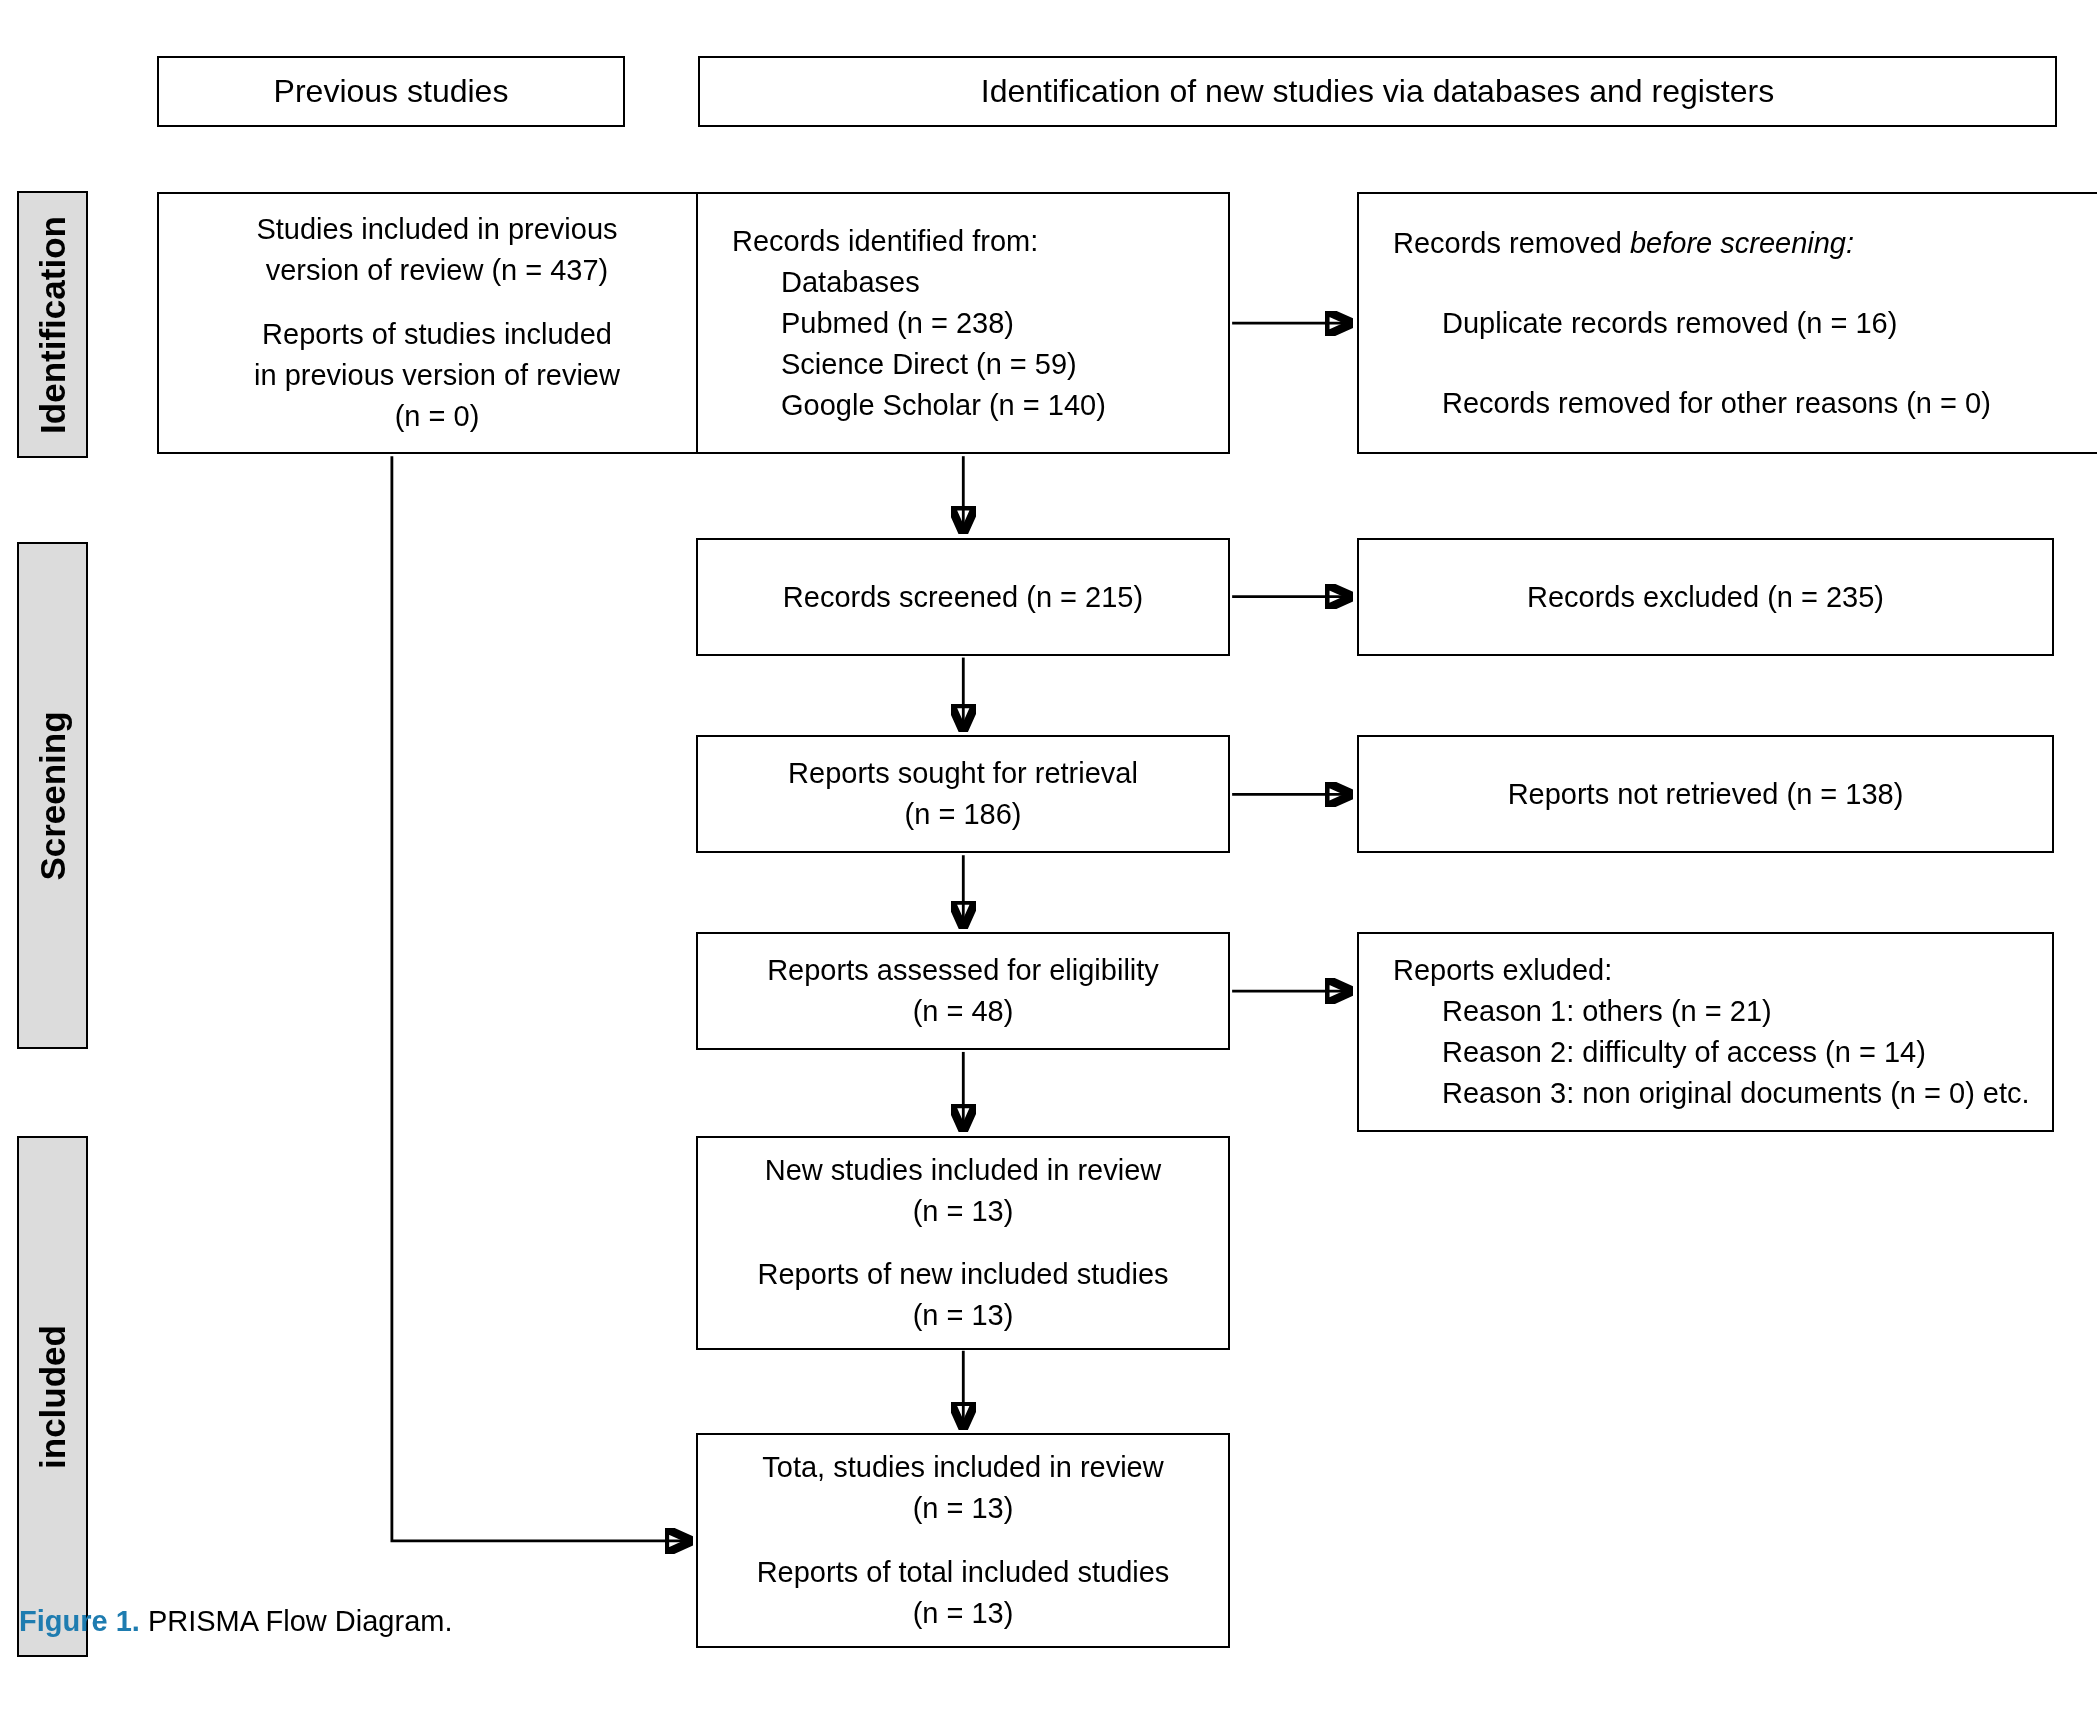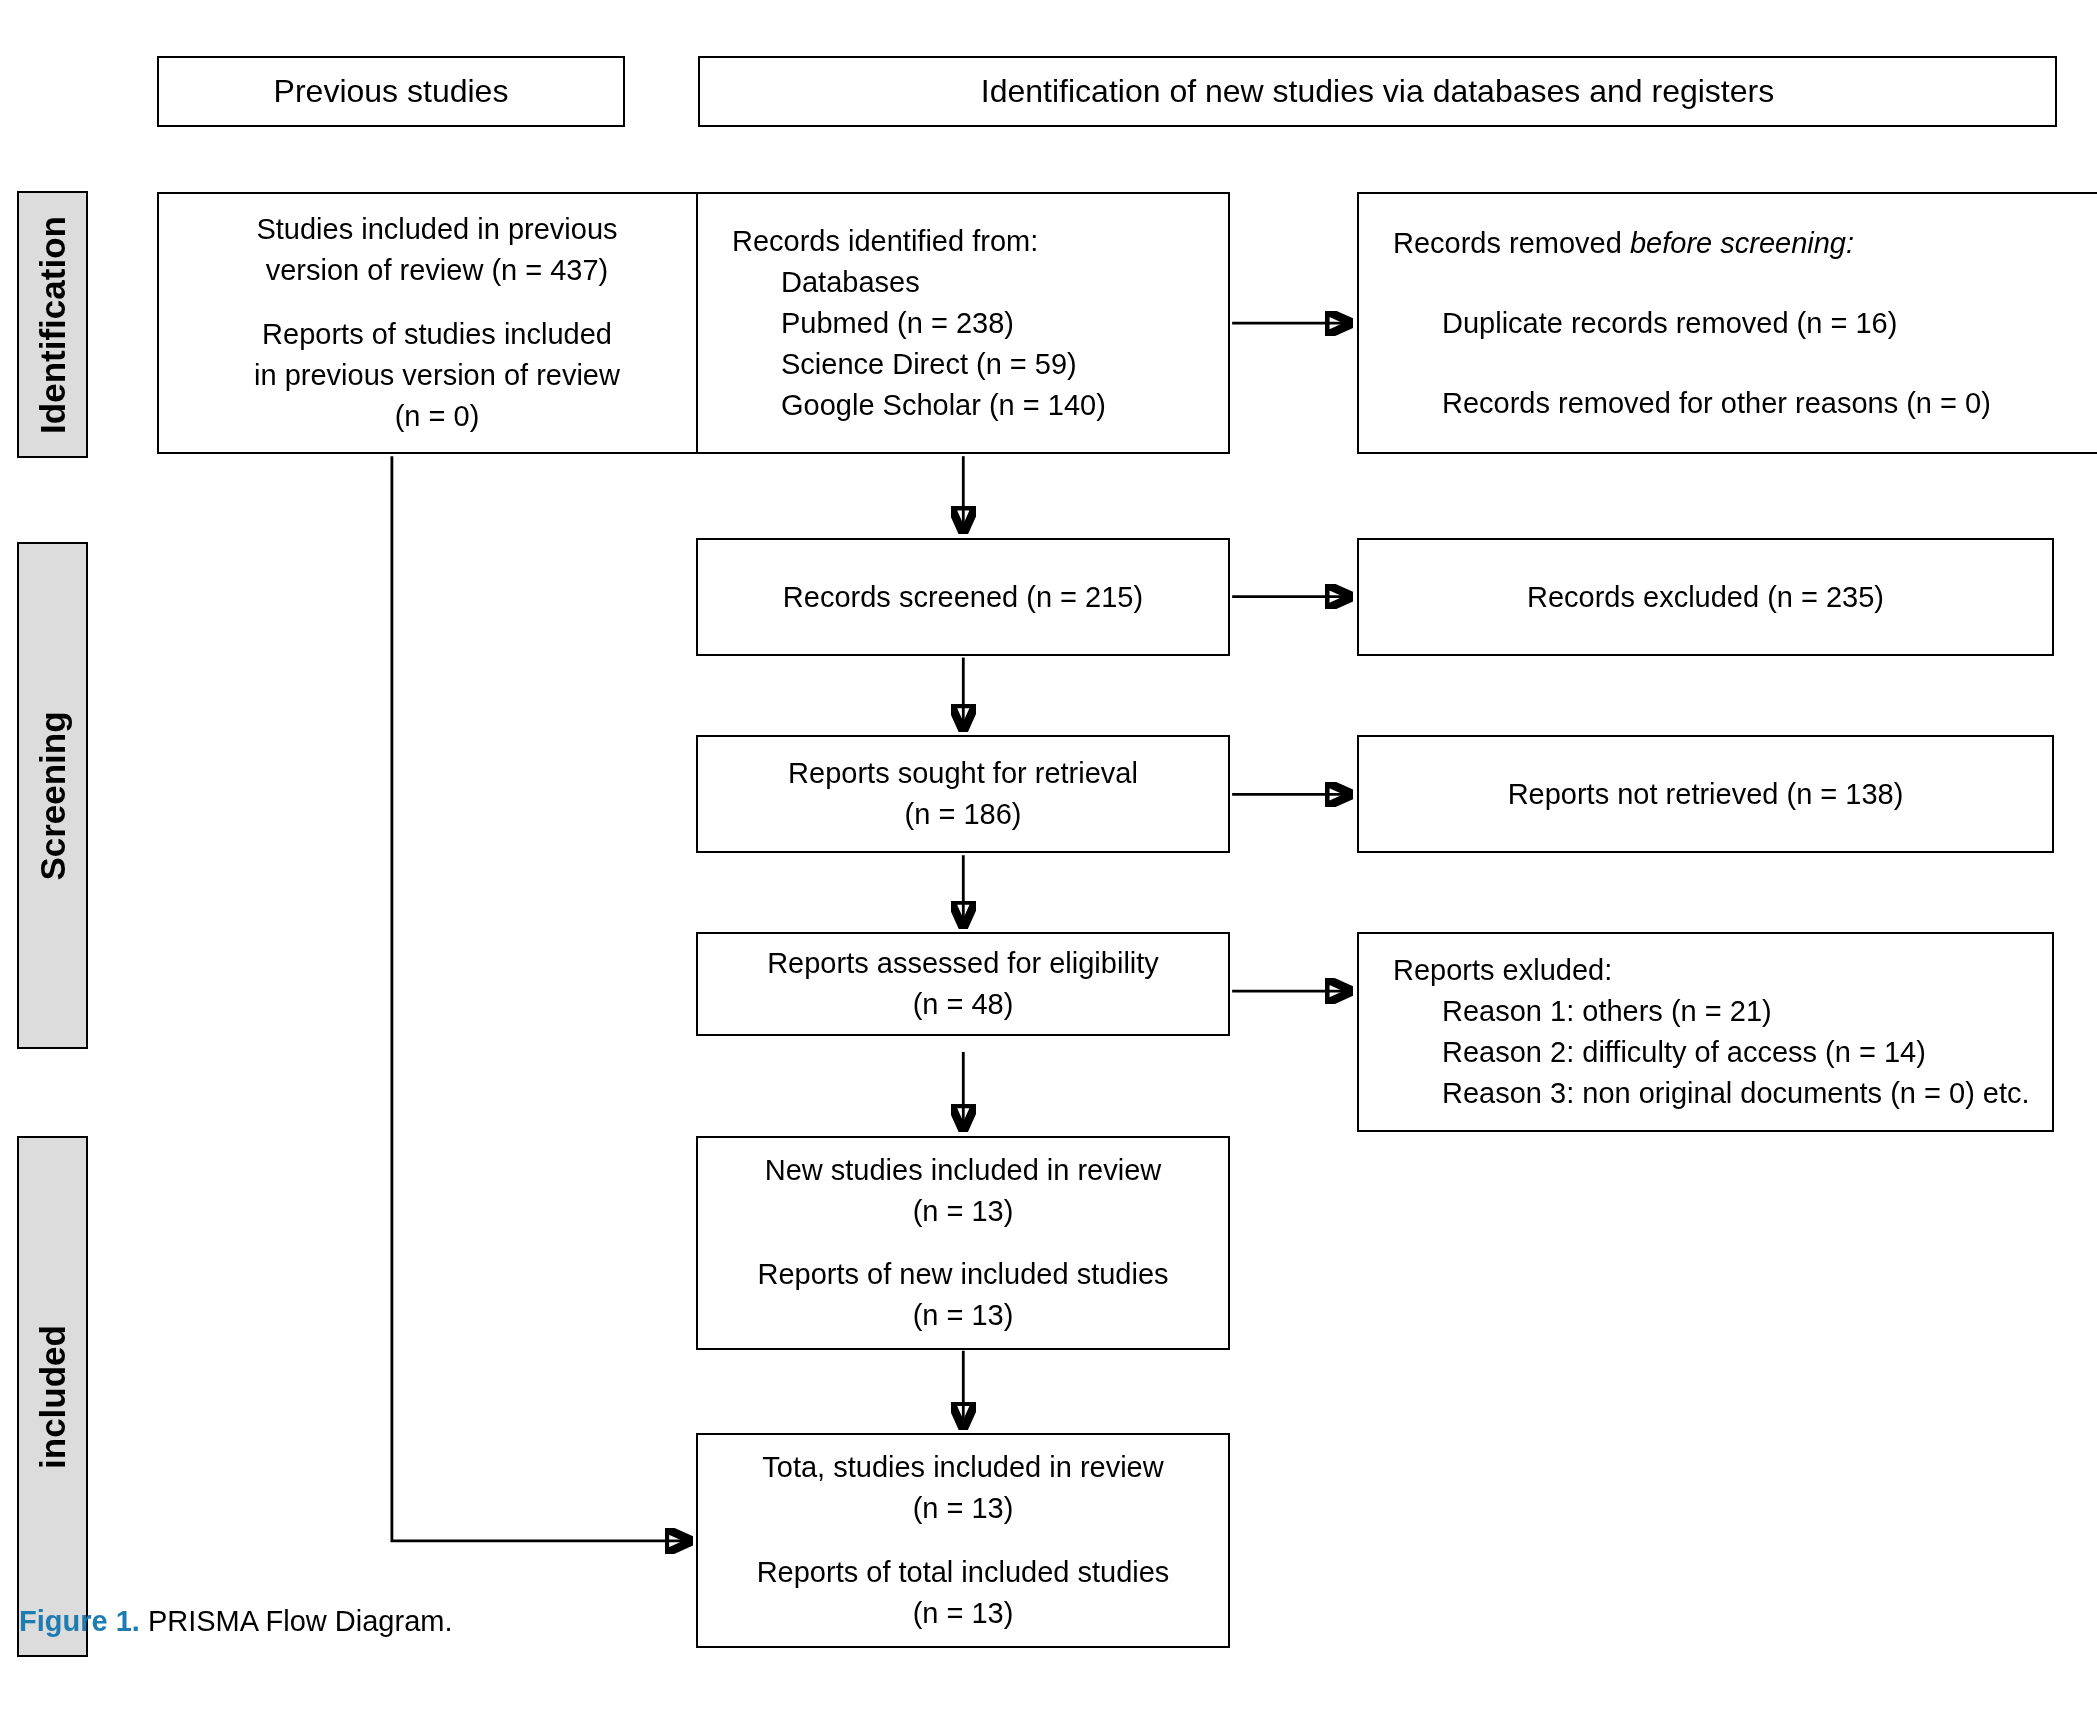--- a/index.html
+++ b/index.html
@@ -110,21 +110,21 @@
   </div>
 
   <div class="box center" style="left:696px;top:735px;width:534px;height:118px;">
     <div>Reports sought for retrieval</div>
     <div>(n = 186)</div>
   </div>
   <div class="box center" style="left:1357px;top:735px;width:697px;height:118px;">
     <div>Reports not retrieved (n = 138)</div>
   </div>
 
-  <div class="box center" style="left:696px;top:932px;width:534px;height:104px;">
+  <div class="box center" style="left:696px;top:932px;width:534px;height:118px;">
     <div>Reports assessed for eligibility</div>
     <div>(n = 48)</div>
   </div>
   <div class="box leftalign" style="left:1357px;top:932px;width:697px;height:200px;">
     <div>Reports exluded:</div>
     <div class="indent">Reason 1: others (n = 21)</div>
     <div class="indent">Reason 2: difficulty of access (n = 14)</div>
     <div class="indent">Reason 3: non original documents (n = 0) etc.</div>
   </div>
 

